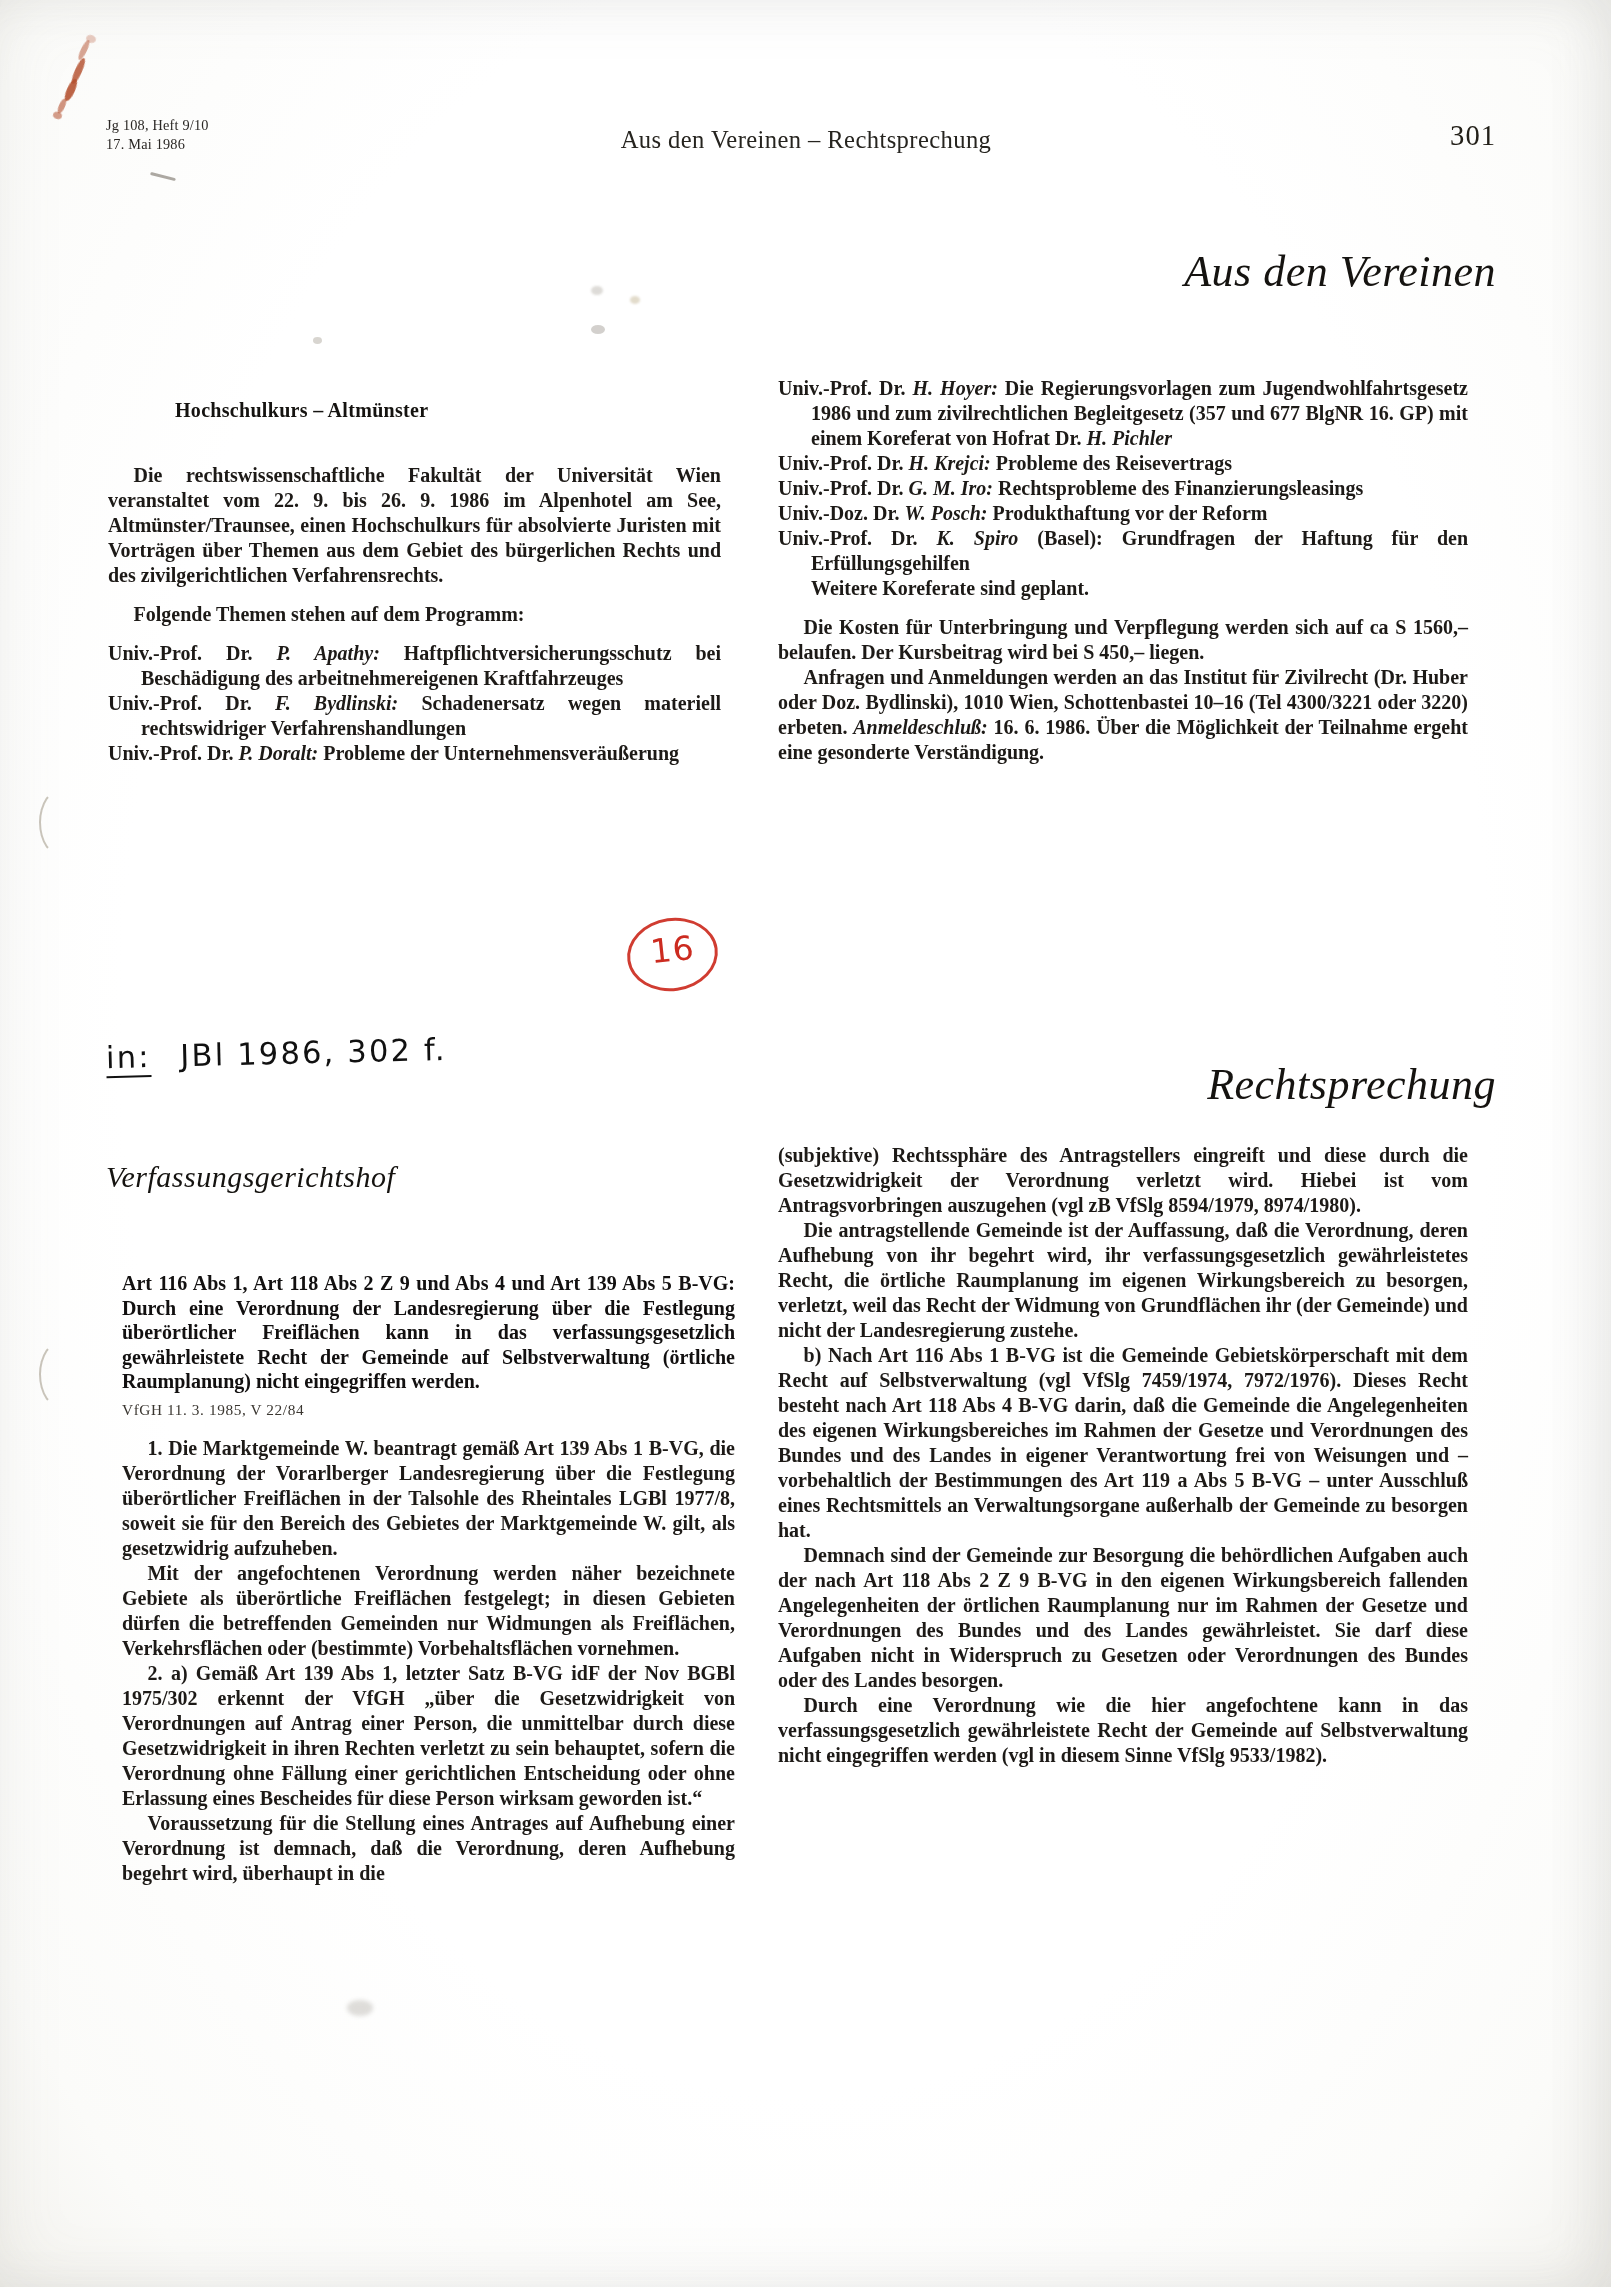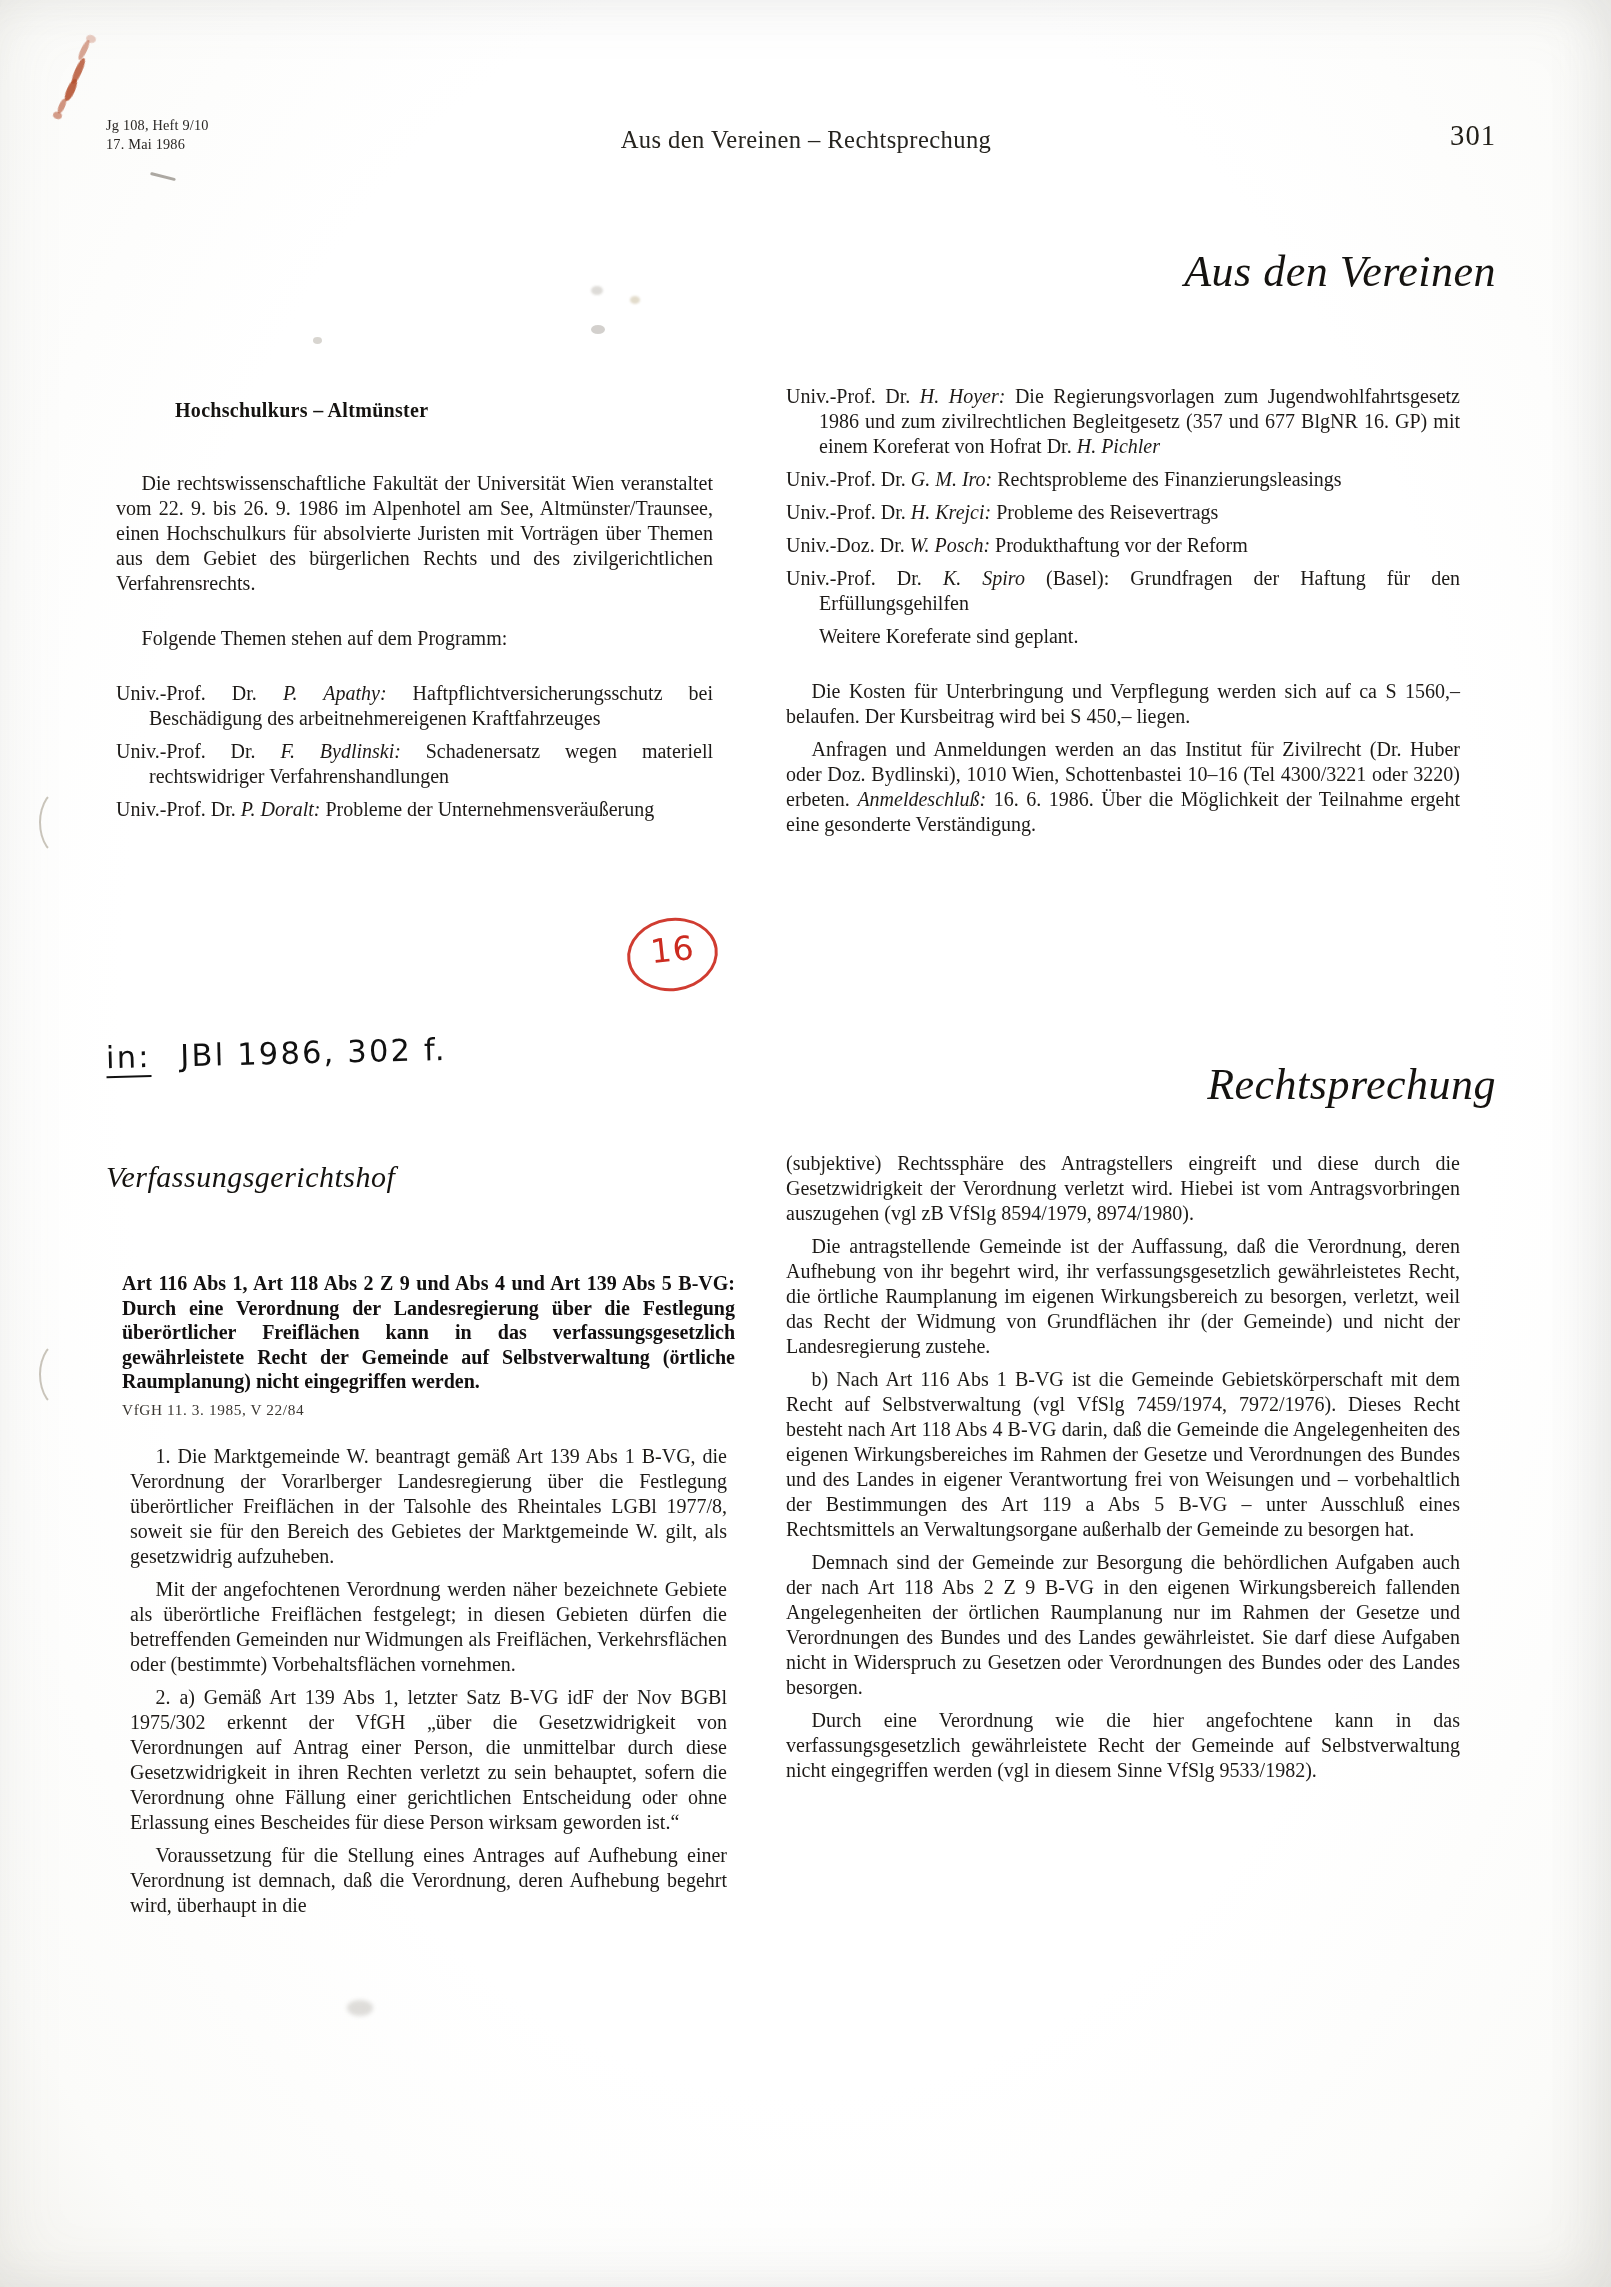--- a/index.html
+++ b/index.html
@@ -47,21 +47,21 @@
   .ink-streak i:nth-child(4){left:7.9px;top:61px;width:5.9px;height:15.8px;transform:rotate(24deg);opacity:.6;}
   .ink-streak i:nth-child(5){left:2px;top:75px;width:8.9px;height:6.9px;transform:rotate(18deg);opacity:.55;}
   .ink-streak i:nth-child(6){left:35px;top:-2px;width:9.9px;height:7.9px;transform:rotate(18deg);opacity:.28;}
 
   .pencil-tick{position:absolute;left:150px;top:175px;width:25.6px;height:3px;background:#6a6257;
                transform:rotate(14deg);opacity:.55;border-radius:2px;}
 
   
   .col{position:absolute;font-size:20px;line-height:25px;text-align:justify;
        text-justify:inter-word;color:#1d1a17;hyphens:manual;}
-  .col p{margin:8px;}
+  .col p{margin:0;font-weight:bold;}
   .col p.ind{text-indent:25.6px;}
   .col p.hang{padding-left:33px;text-indent:-33px;}
   .col p.hang2{padding-left:33px;text-indent:0;}
   .sp{height:13.8px;}
   i,em{font-style:italic;}
 
   
   .sec-label{position:absolute;font-weight:bold;font-size:20px;letter-spacing:0.3px;color:#151310;margin-top:30px;}
 
   
@@ -129,22 +129,22 @@
     <div class="sp"></div>
     <p class="ind">Folgende Themen stehen auf dem Programm:</p>
     <div class="sp"></div>
     <p class="hang"><span>Univ.-Prof. Dr. </span><i>P. Apathy:</i><span> Haftpflichtversicherungsschutz bei Beschädigung des arbeitnehmereigenen Kraftfahrzeuges</span></p>
     <p class="hang"><span>Univ.-Prof. Dr. </span><i>F. Bydlinski:</i><span> Schadenersatz wegen materiell rechtswidriger Verfahrenshandlungen</span></p>
     <p class="hang"><span>Univ.-Prof. Dr. </span><i>P. Doralt:</i><span> Probleme der Unternehmensveräußerung</span></p>
   </div>
 
   <div class="col" style="left:778px;top:376px;width:690px;">
     <p class="hang"><span>Univ.-Prof. Dr. </span><i>H. Hoyer:</i><span> Die Regierungsvorlagen zum Jugendwohlfahrtsgesetz 1986 und zum zivilrechtlichen Begleitgesetz (357 und 677 BlgNR 16. GP) mit einem Koreferat von Hofrat Dr. </span><i>H. Pichler</i></p>
+    <p class="hang"><span>Univ.-Prof. Dr. </span><i>H. Krejci:</i><span> Probleme des Reisevertrags</span></p>
     <p class="hang"><span>Univ.-Prof. Dr. </span><i>G. M. Iro:</i><span> Rechtsprobleme des Finanzierungsleasings</span></p>
-    <p class="hang"><span>Univ.-Prof. Dr. </span><i>H. Krejci:</i><span> Probleme des Reisevertrags</span></p>
     <p class="hang"><span>Univ.-Doz. Dr. </span><i>W. Posch:</i><span> Produkthaftung vor der Reform</span></p>
     <p class="hang"><span>Univ.-Prof. Dr. </span><i>K. Spiro</i><span> (Basel): Grundfragen der Haftung für den Erfüllungsgehilfen</span></p>
     <p class="hang2">Weitere Koreferate sind geplant.</p>
     <div class="sp"></div>
     <p class="ind">Die Kosten für Unterbringung und Verpflegung werden sich auf ca S 1560,– belaufen. Der Kursbeitrag wird bei S 450,– liegen.</p>
     <p class="ind"><span>Anfragen und Anmeldungen werden an das Institut für Zivilrecht (Dr. Huber oder Doz. Bydlinski), 1010 Wien, Schottenbastei 10–16 (Tel 4300/3221 oder 3220) erbeten. </span><i>Anmeldeschluß:</i><span> 16. 6. 1986. Über die Möglichkeit der Teilnahme ergeht eine gesonderte Verständigung.</span></p>
   </div>
 
   <div class="circle16">
     <div class="ring"></div>

